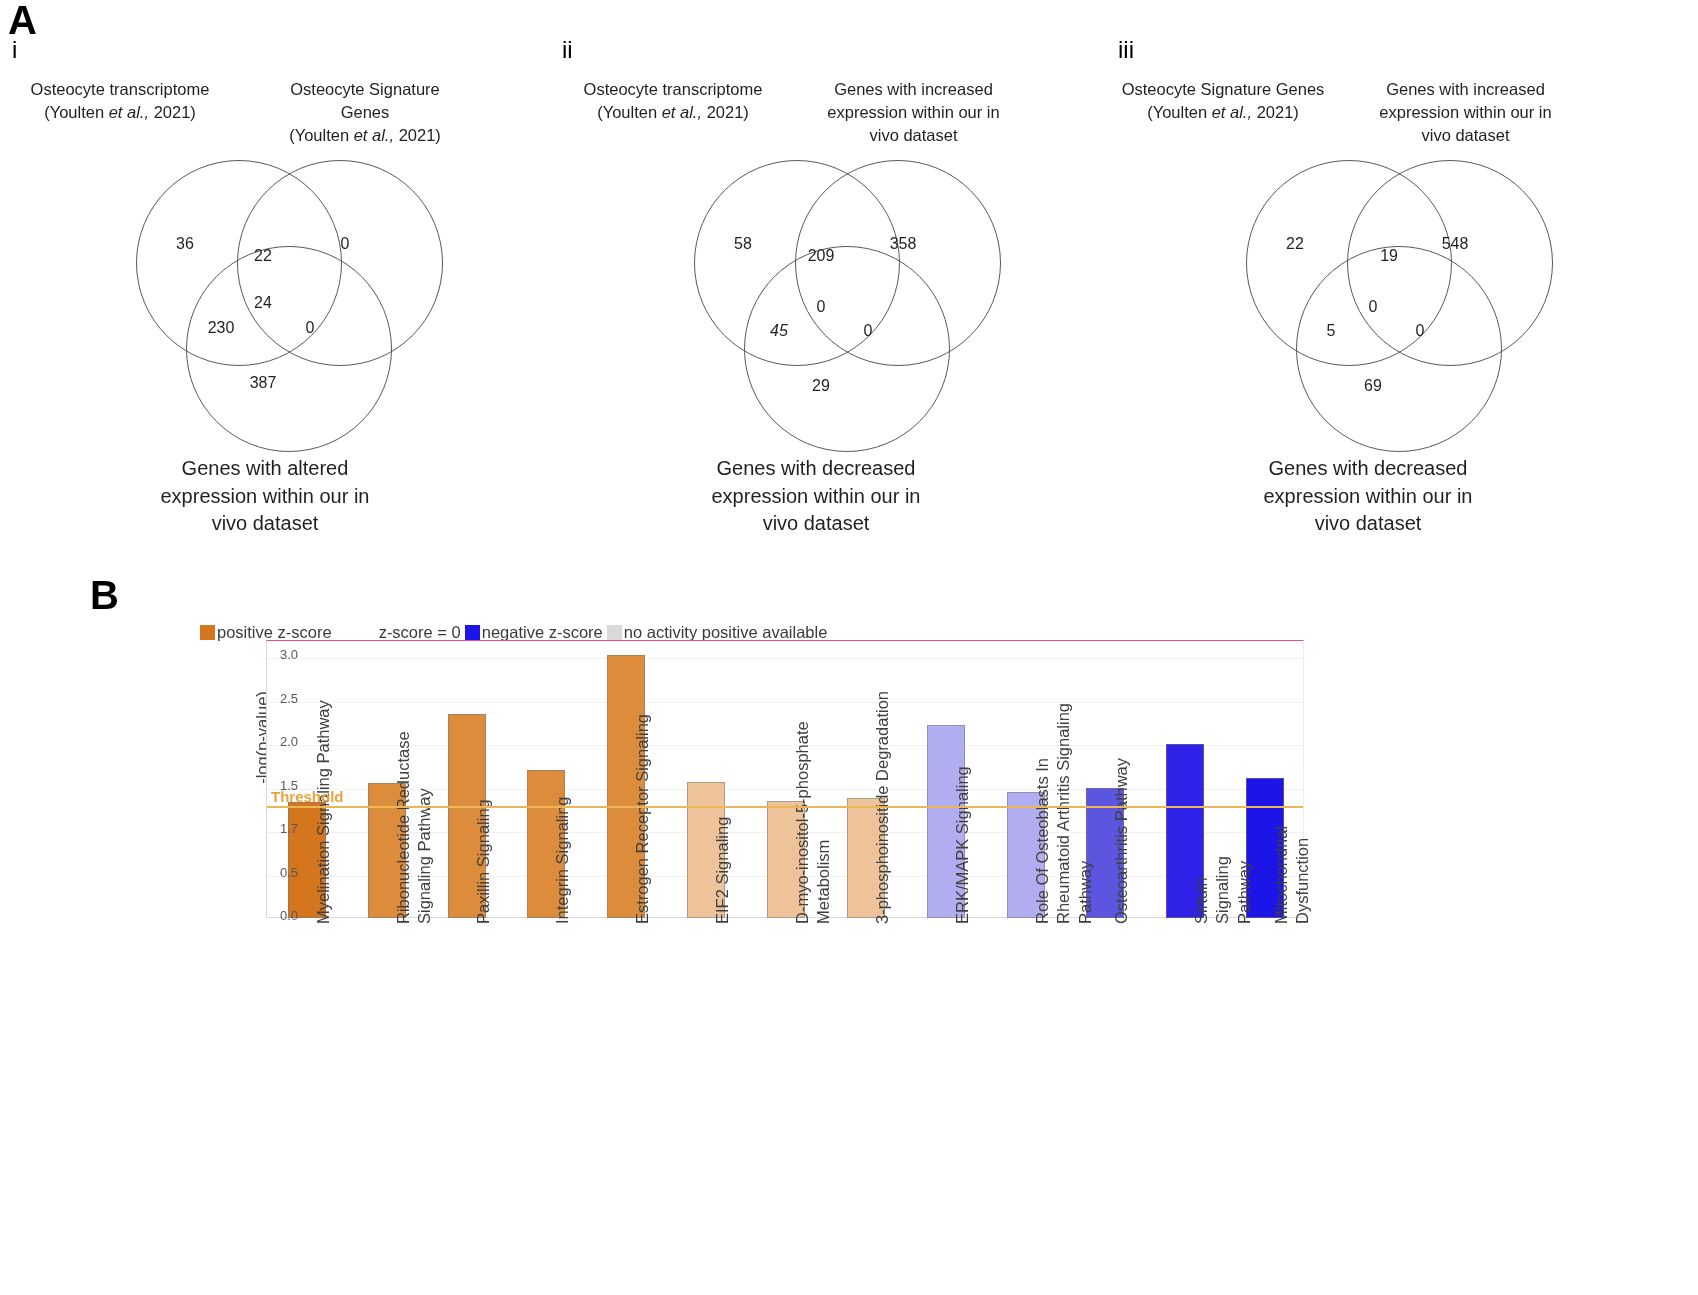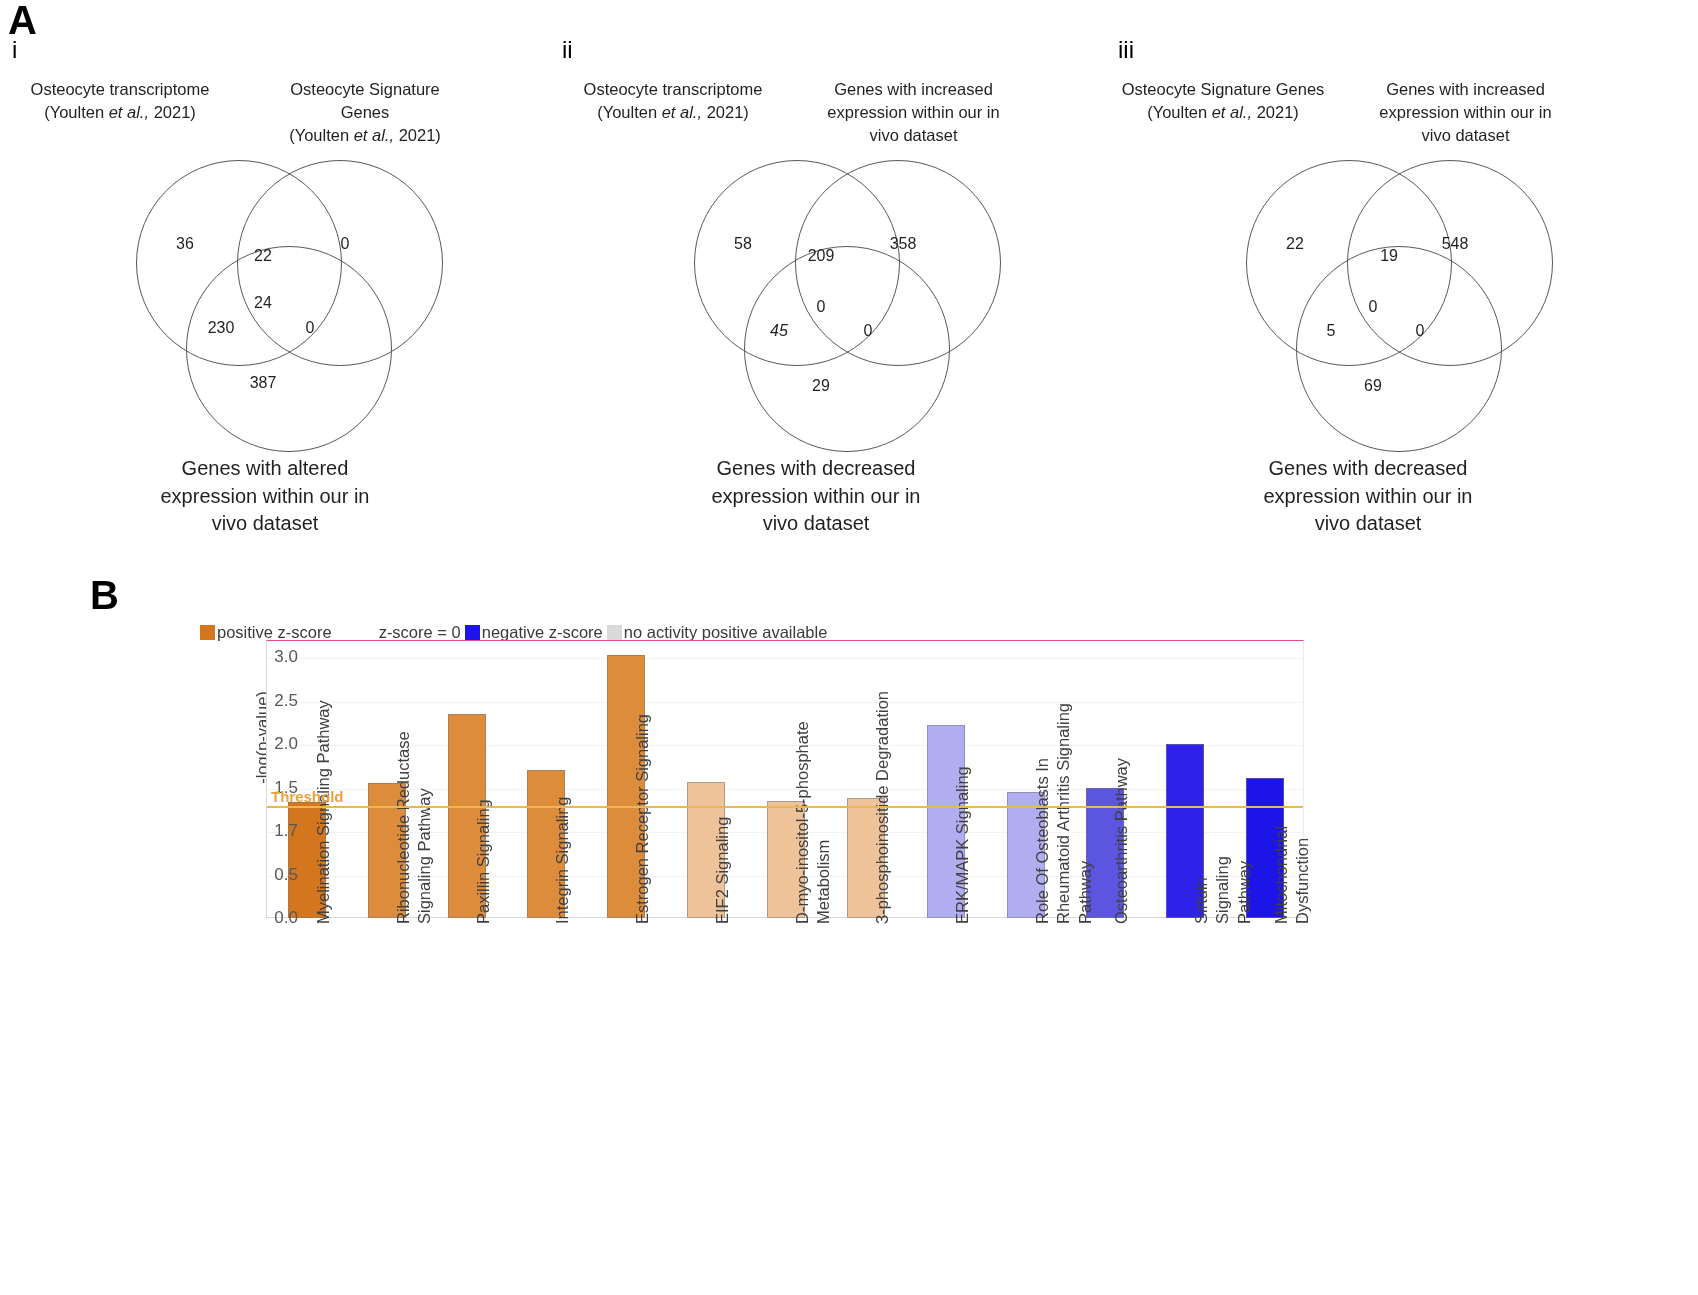--- a/index.html
+++ b/index.html
@@ -99,21 +99,21 @@
   #plot{position:absolute;left:76px;top:22px;width:1038px;height:278px;
         border-left:1px solid #d9d9d9;border-right:1px solid #ececec;
         border-top:1px solid #ec4899;background:#fff;box-sizing:border-box;}
   .gridline{position:absolute;left:0;right:0;height:1px;background:#f2f2f2;}
   #plot .axis-bottom{position:absolute;left:0;right:0;bottom:0;height:1px;background:#d9d9d9;}
 
   #ytitle{position:absolute;left:-8px;top:110px;width:160px;text-align:center;
           font-size:16.5px;color:#404040;
           transform:rotate(-90deg);transform-origin:center center;}
   .ytick{position:absolute;right:1022px;width:60px;text-align:right;
-         font-size:17px;color:#595959;line-height:1;}
+         font-size:13px;color:#595959;line-height:1;}
 
   #threshold-line{position:absolute;left:0;right:0;height:1.6px;background:#ecb556;z-index:3;}
   #threshold-label{position:absolute;font-size:15px;font-weight:bold;color:#e8a33d;z-index:4;}
 
   .bar{position:absolute;bottom:0;box-sizing:border-box;border:1px solid rgba(120,120,120,.55);}
 
   .xlabels{position:absolute;left:76px;top:300px;width:1038px;height:300px;}
   .xlab{position:absolute;top:0;font-size:16.5px;color:#404040;line-height:1.3;
         transform-origin:left top;transform:rotate(-90deg);
         text-align:left;white-space:pre-line;}

